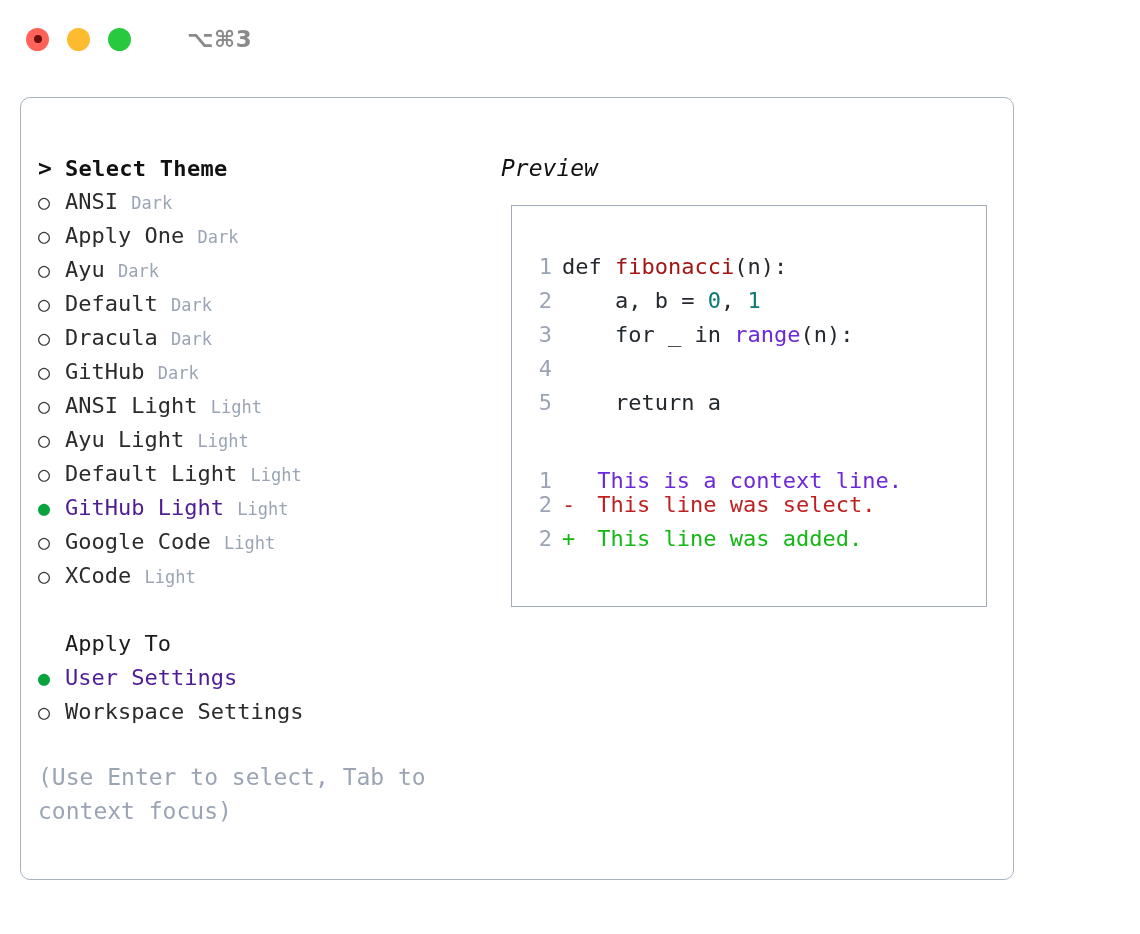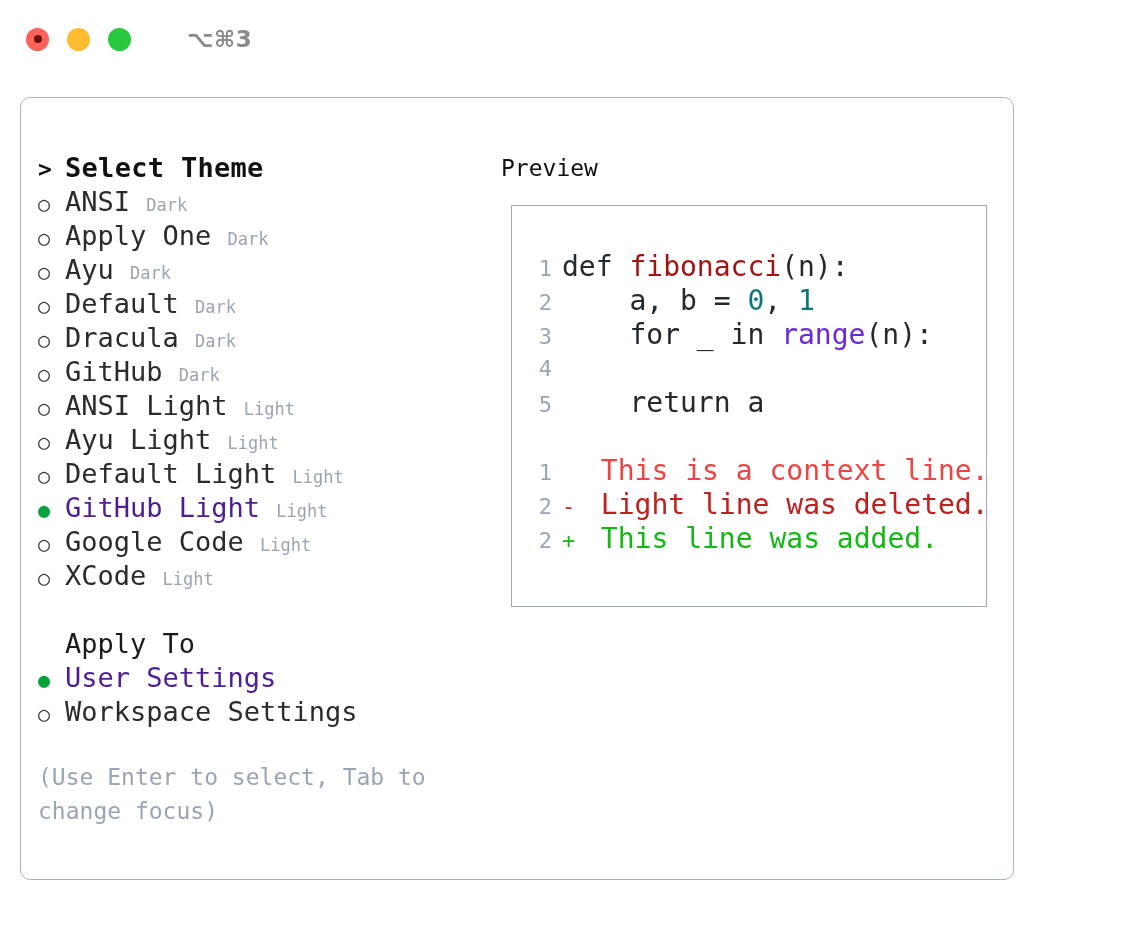--- a/index.html
+++ b/index.html
@@ -126,21 +126,21 @@
   .marker.hollow {
     color: #3b3b3b;
     font-size: 20px;
   }
   .marker.filled {
     color: #08a33d;
     font-size: 20px;
   }
   .marker.blank { color: transparent; }
 
-  .row-label { font-size: 27px; line-height: 34px; }
+  .row-label { font-size: 22px; line-height: 34px; }
   .row.header .row-label {
     font-weight: bold;
     color: #111111;
     letter-spacing: 0.3px;
   }
   .row .row-label.sel { color: #4c1d95; }
   .suffix {
     color: #9aa4b4;
     font-size: 17px;
     line-height: 34px;
@@ -166,20 +166,21 @@
     line-height: 34px;
     white-space: pre-wrap;
   }
 
   
   .right-col {
     position: absolute;
     left: 480px;
     top: 53px;
     width: 500px;
+    font-style: italic;
   }
   .preview-title {
     font-size: 23px;
     color: #111111;
     line-height: 34px;
     white-space: pre;
   }
   .preview-box {
     position: absolute;
     left: 490px;
@@ -207,33 +208,33 @@
     display: inline-block;
     width: 22px;
     flex: 0 0 22px;
     text-align: right;
     color: #9aa4b4;
     font-size: 22px;
     line-height: 34px;
     margin-right: 10px;
   }
   .code-text {
-    font-size: 28px;
+    font-size: 22px;
     line-height: 34px;
     color: #24292e;
     white-space: pre;
   }
   .tok-fn   { color: #a31515; }
   .tok-num  { color: #0b7a75; }
   .tok-kwfn { color: #6d28d9; }
   .tok-plain{ color: #24292e; }
 
   .blank-line { height: 34px; }
 
-  .diff-ctx { color: #ef4444; }
+  .diff-ctx { color: #6d28d9; margin-top: 10px; }
   .diff-del { color: #bf2020; }
   .diff-add { color: #14b814; }
   .diff-sign {
     display: inline-block;
     width: 22px;
     flex: 0 0 22px;
     text-align: left;
     font-size: 22px;
     line-height: 34px;
   }
@@ -283,39 +284,39 @@
           <span class="marker blank">○</span>
           <span class="row-label">Apply To</span>
         </div>
 
         <div id="apply-list">
             <div class="row"><span class="marker filled">●</span><span class="row-label sel">User Settings</span></div>
             <div class="row"><span class="marker hollow">○</span><span class="row-label">Workspace Settings</span></div>
           </div>
       </div>
 
-      <div class="hint">(Use Enter to select, Tab to change focus)</div>
+      <div class="hint">(Use Enter to select, Tab to context focus)</div>
 
       <div class="right-col">
         <div class="preview-title">Preview</div>
       </div>
 
       <div class="preview-box">
         <div class="code-area">
           <div id="code-lines">
               <div class="code-line"><span class="gutter">1</span><span class="code-text tok-plain">def </span><span class="code-text tok-fn">fibonacci</span><span class="code-text tok-plain">(n):</span></div>
               <div class="code-line"><span class="gutter">2</span><span class="code-text tok-plain">    a, b = </span><span class="code-text tok-num">0</span><span class="code-text tok-plain">, </span><span class="code-text tok-num">1</span></div>
               <div class="code-line"><span class="gutter">3</span><span class="code-text tok-plain">    for _ in </span><span class="code-text tok-kwfn">range</span><span class="code-text tok-plain">(n):</span></div>
               <div class="code-line"><span class="gutter">4</span></div>
               <div class="code-line"><span class="gutter">5</span><span class="code-text tok-plain">    return a</span></div>
             </div>
           <div class="blank-line"></div>
           <div id="diff-lines">
               <div class="code-line"><span class="gutter">1</span><span class="diff-sign diff-ctx"> </span><span class="code-text diff-ctx"> This is a context line.</span></div>
-              <div class="code-line"><span class="gutter">2</span><span class="diff-sign diff-del">-</span><span class="code-text diff-del"> Light line was deleted.</span></div>
+              <div class="code-line"><span class="gutter">2</span><span class="diff-sign diff-del">-</span><span class="code-text diff-del"> This line was select.</span></div>
               <div class="code-line"><span class="gutter">2</span><span class="diff-sign diff-add">+</span><span class="code-text diff-add"> This line was added.</span></div>
             </div>
         </div>
       </div>
 
     </div>
   </div>
 </div>
 
 </body></html>

